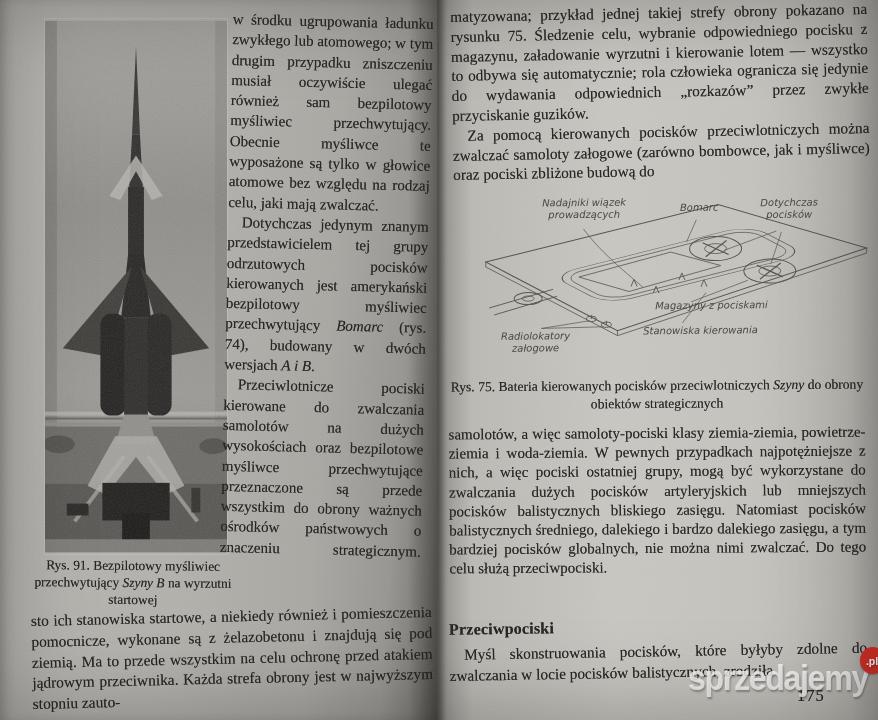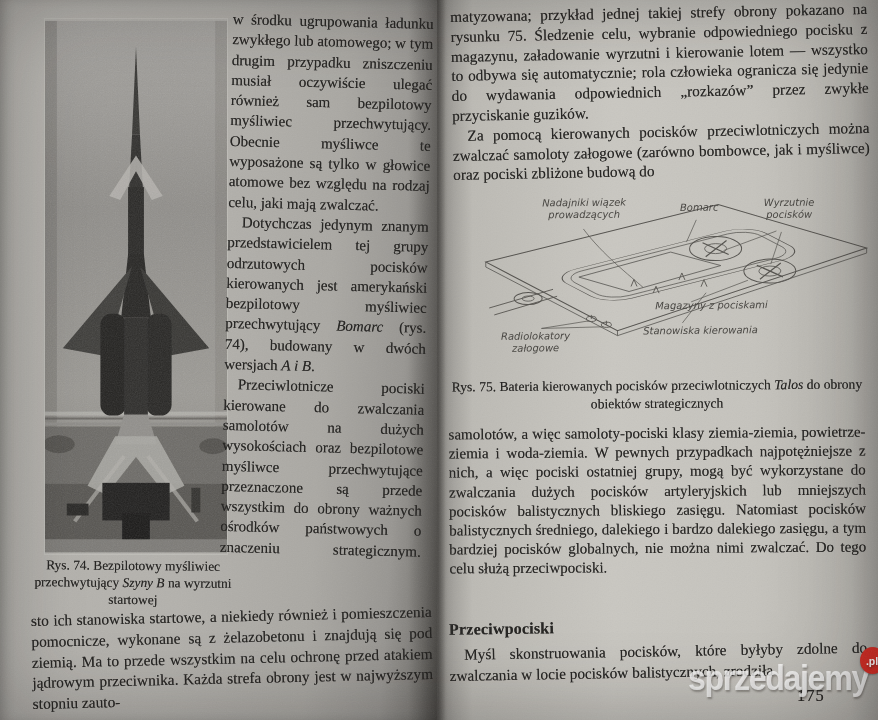--- a/index.html
+++ b/index.html
@@ -114,21 +114,21 @@
       </g>
       <rect width="184" height="537" filter="url(#photo-grain)" opacity="0.14"></rect>
     </svg>
 
     <div id="col-text" class="ink">
       <p>w środku ugrupowania ładunku zwykłego lub atomowego; w tym drugim przypadku zniszczeniu musiał oczywiście ulegać również sam bezpilotowy myśliwiec przechwytujący. Obecnie myśliwce te wyposażone są tylko w głowice atomowe bez względu na rodzaj celu, jaki mają zwalczać.</p>
       <p class="ind"><span>Dotychczas jedynym znanym przedstawicielem tej grupy odrzutowych pocisków kierowanych jest amerykański bezpilotowy myśliwiec przechwytujący </span><span class="it">Bomarc</span><span> (rys. 74), budowany w dwóch wersjach </span><span class="it">A i B</span><span>.</span></p>
       <p class="ind">Przeciwlotnicze pociski kierowane do zwalczania samolotów na dużych wysokościach oraz bezpilotowe myśliwce przechwytujące przeznaczone są przede wszystkim do obrony ważnych ośrodków państwowych o znaczeniu strategicznym. Ośrodki takie otacza się szeregiem stref obrony, w których znajdują się baterie tych pocisków wraz z odpowiednimi urządzeniami pomocniczymi. Bardzo czę-</p>
     </div>
 
-    <div id="caption74" class="ink"><span>Rys. 74. Bezpilotowy myśliwiec przechwytujący </span><span class="it">Szyny B</span><span> na wyrzutni startowej</span></div>
+    <div id="caption74" class="ink"><span>Rys. 91. Bezpilotowy myśliwiec przechwytujący </span><span class="it">Szyny B</span><span> na wyrzutni startowej</span></div>
 
     <div id="lp-bottom" class="ink">
       <p>sto ich stanowiska startowe, a niekiedy również i pomieszczenia pomocnicze, wykonane są z żelazobetonu i znajdują się pod ziemią. Ma to przede wszystkim na celu ochronę przed atakiem jądrowym przeciwnika. Każda strefa obrony jest w najwyższym stopniu zauto-</p>
     </div>
   </div>
 
   <div class="page" id="right-page">
 
     <div id="rp-top" class="ink">
       <p>matyzowana; przykład jednej takiej strefy obrony pokazano na rysunku 75. Śledzenie celu, wybranie odpowiedniego pocisku z magazynu, załadowanie wyrzutni i kierowanie lotem — wszystko to odbywa się automatycznie; rola człowieka ogranicza się jedynie do wydawania odpowiednich „rozkazów” przez zwykłe przyciskanie guzików.</p>
@@ -165,27 +165,27 @@
 
         <path d="M103,32 C122,58 150,80 162,91" stroke-width="0.7"></path>
         <path d="M216,24 L206,46" stroke-width="0.7"></path>
         <path d="M296,36 L243,55 M301,37 L290,69" stroke-width="0.7"></path>
         <path d="M210,106 L267,85" stroke-width="0.7"></path>
         <path d="M201,127 L225,97" stroke-width="0.7"></path>
         <path d="M60,131 L107,124 M60,131 L122,130" stroke-width="0.7"></path>
       </svg>
       <div class="diag-label" style="left:48px;top:0;width:112px">Nadajniki wiązek prowadzących</div>
       <div class="diag-label" style="left:196px;top:6px;width:46px">Bomarc</div>
-      <div class="diag-label" style="left:266px;top:2px;width:86px">Wyrzutnie pocisków</div>
+      <div class="diag-label" style="left:266px;top:2px;width:86px">Dotychczas pocisków</div>
       <div class="diag-label" style="left:174px;top:104px;width:170px;text-align:left">Magazyny z pociskami</div>
       <div class="diag-label" style="left:134px;top:129px;width:170px">Stanowiska kierowania</div>
       <div class="diag-label" style="left:12px;top:133px;width:84px">Radiolokatory załogowe</div>
     </div>
 
-    <div id="caption75" class="ink"><span>Rys. 75. Bateria kierowanych pocisków przeciwlotniczych </span><span class="it">Talos</span><span> do obrony obiektów strategicznych</span></div>
+    <div id="caption75" class="ink"><span>Rys. 75. Bateria kierowanych pocisków przeciwlotniczych </span><span class="it">Szyny</span><span> do obrony obiektów strategicznych</span></div>
 
     <div id="rp-mid" class="ink">
       <p>samolotów, a więc samoloty-pociski klasy ziemia-ziemia, powietrze-ziemia i woda-ziemia. W pewnych przypadkach najpotężniejsze z nich, a więc pociski ostatniej grupy, mogą być wykorzystane do zwalczania dużych pocisków artyleryjskich lub mniejszych pocisków balistycznych bliskiego zasięgu. Natomiast pocisków balistycznych średniego, dalekiego i bardzo dalekiego zasięgu, a tym bardziej pocisków globalnych, nie można nimi zwalczać. Do tego celu służą przeciwpociski.</p>
     </div>
 
     <div id="rp-heading" class="ink">Przeciwpociski</div>
 
     <div id="rp-last" class="ink">
       <p>Myśl skonstruowania pocisków, które byłyby zdolne do zwalczania w locie pocisków balistycznych, zrodziła</p>
     </div>

